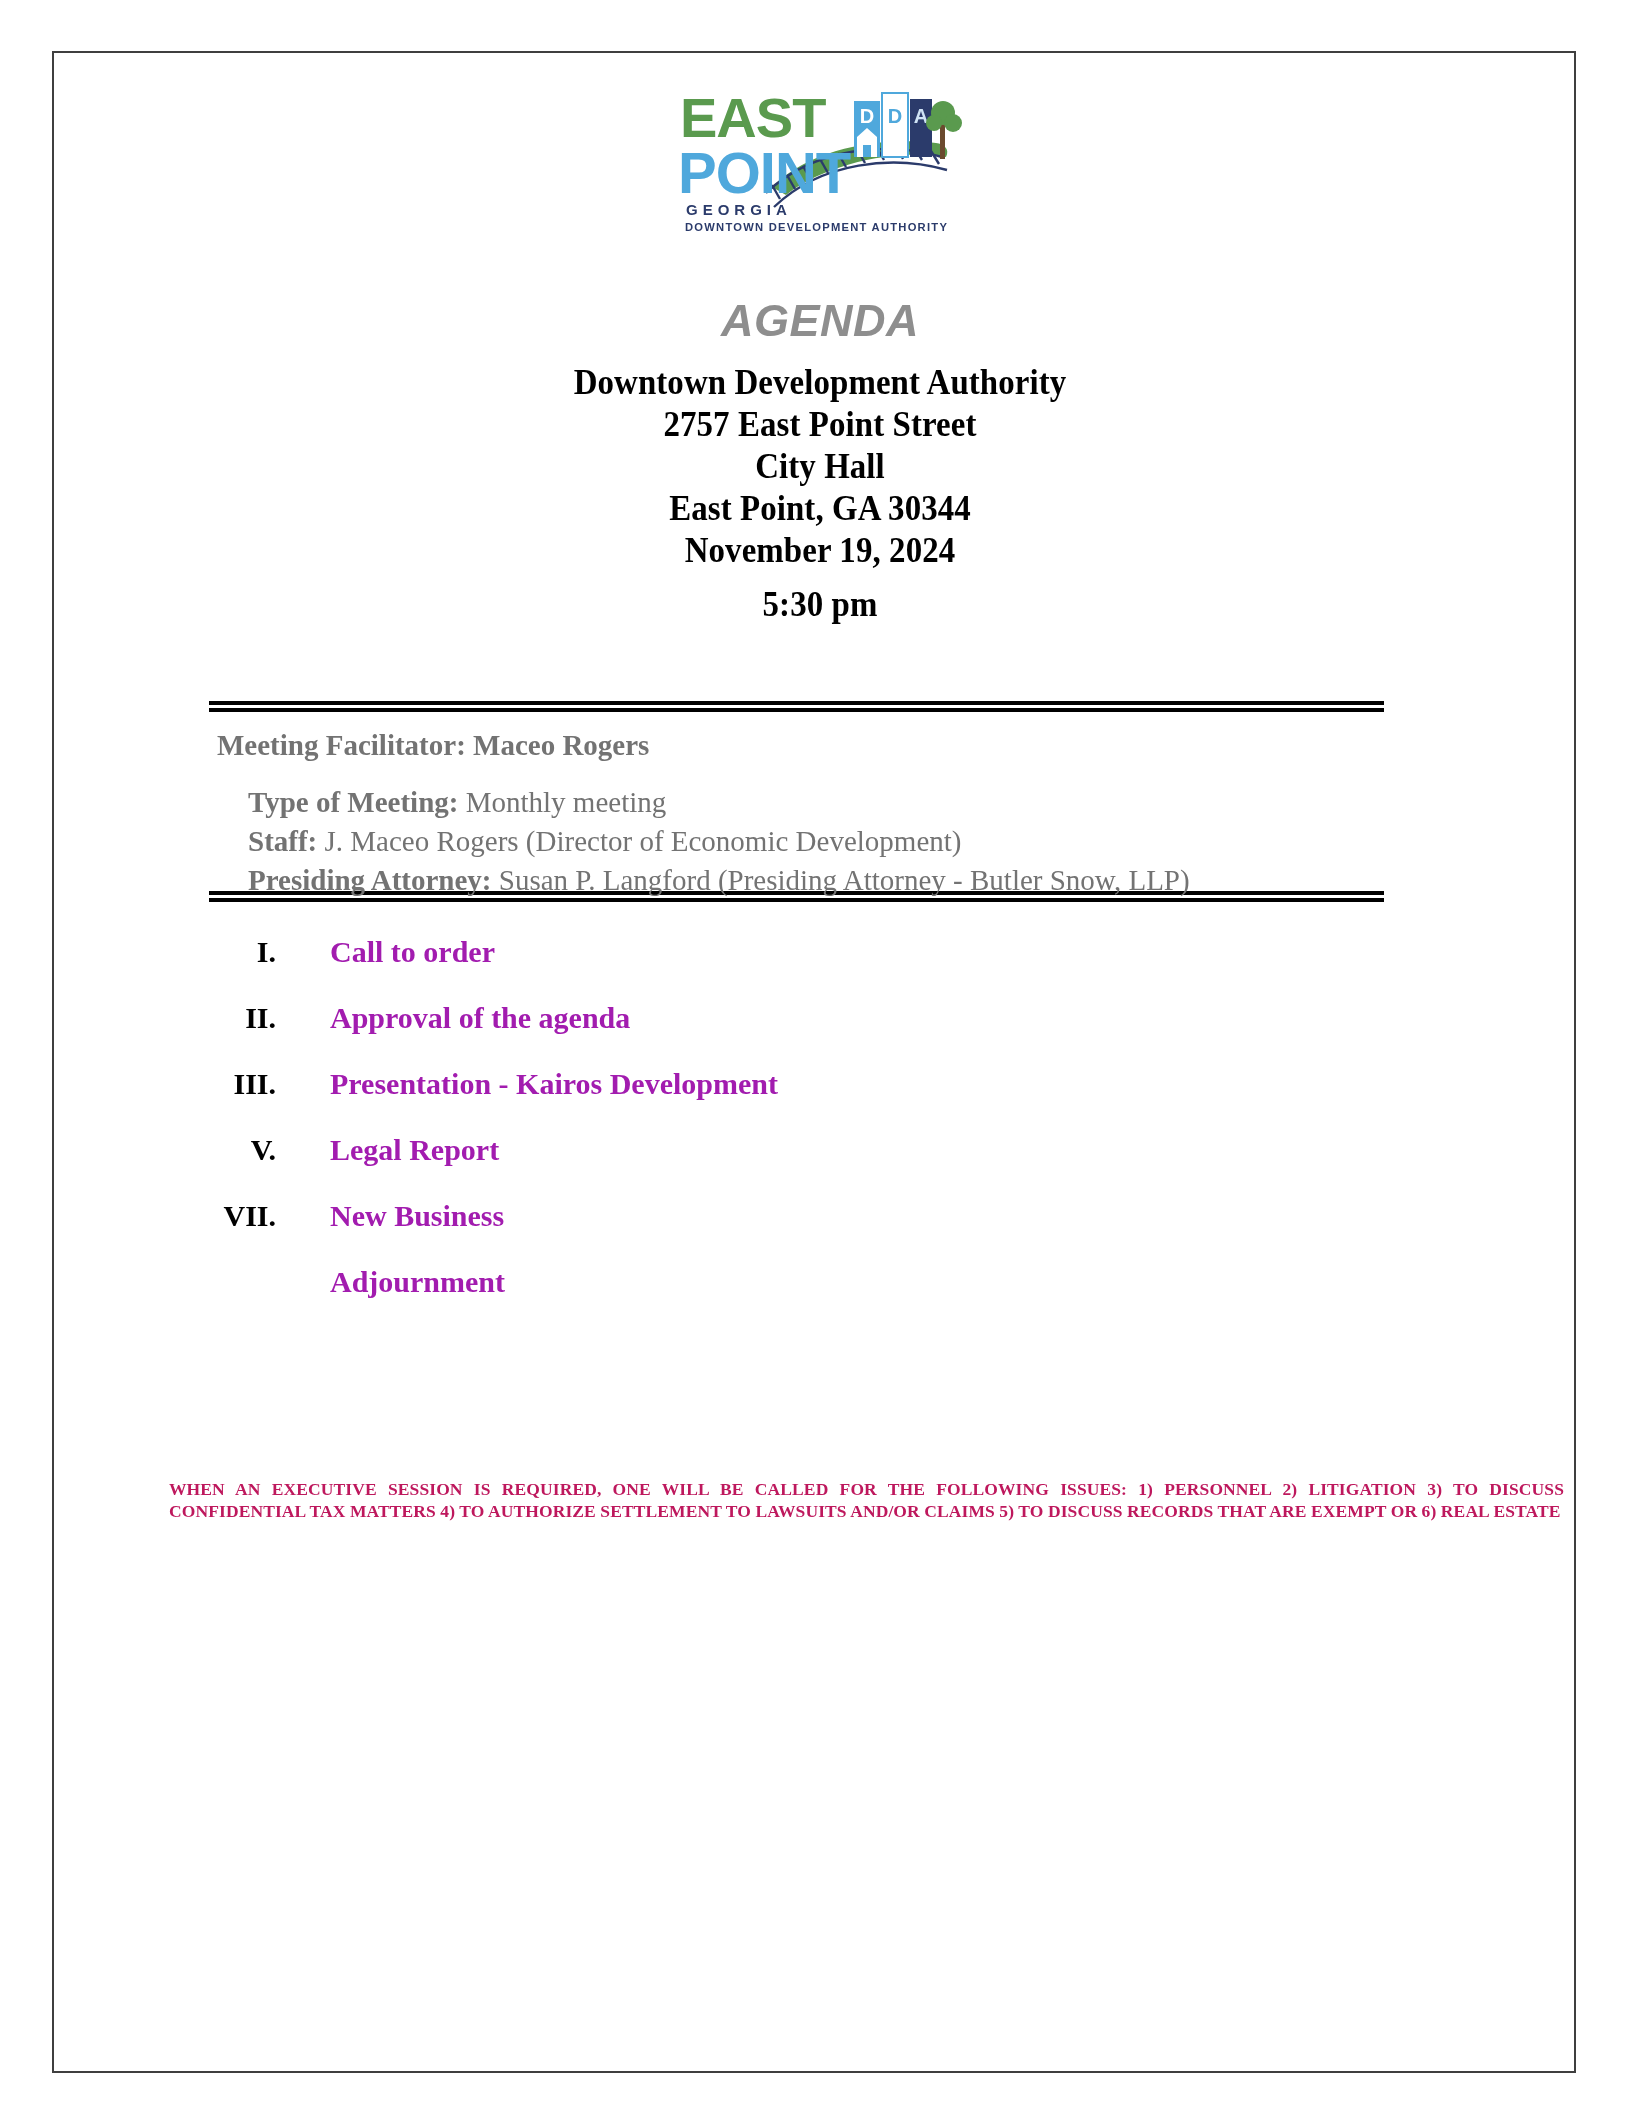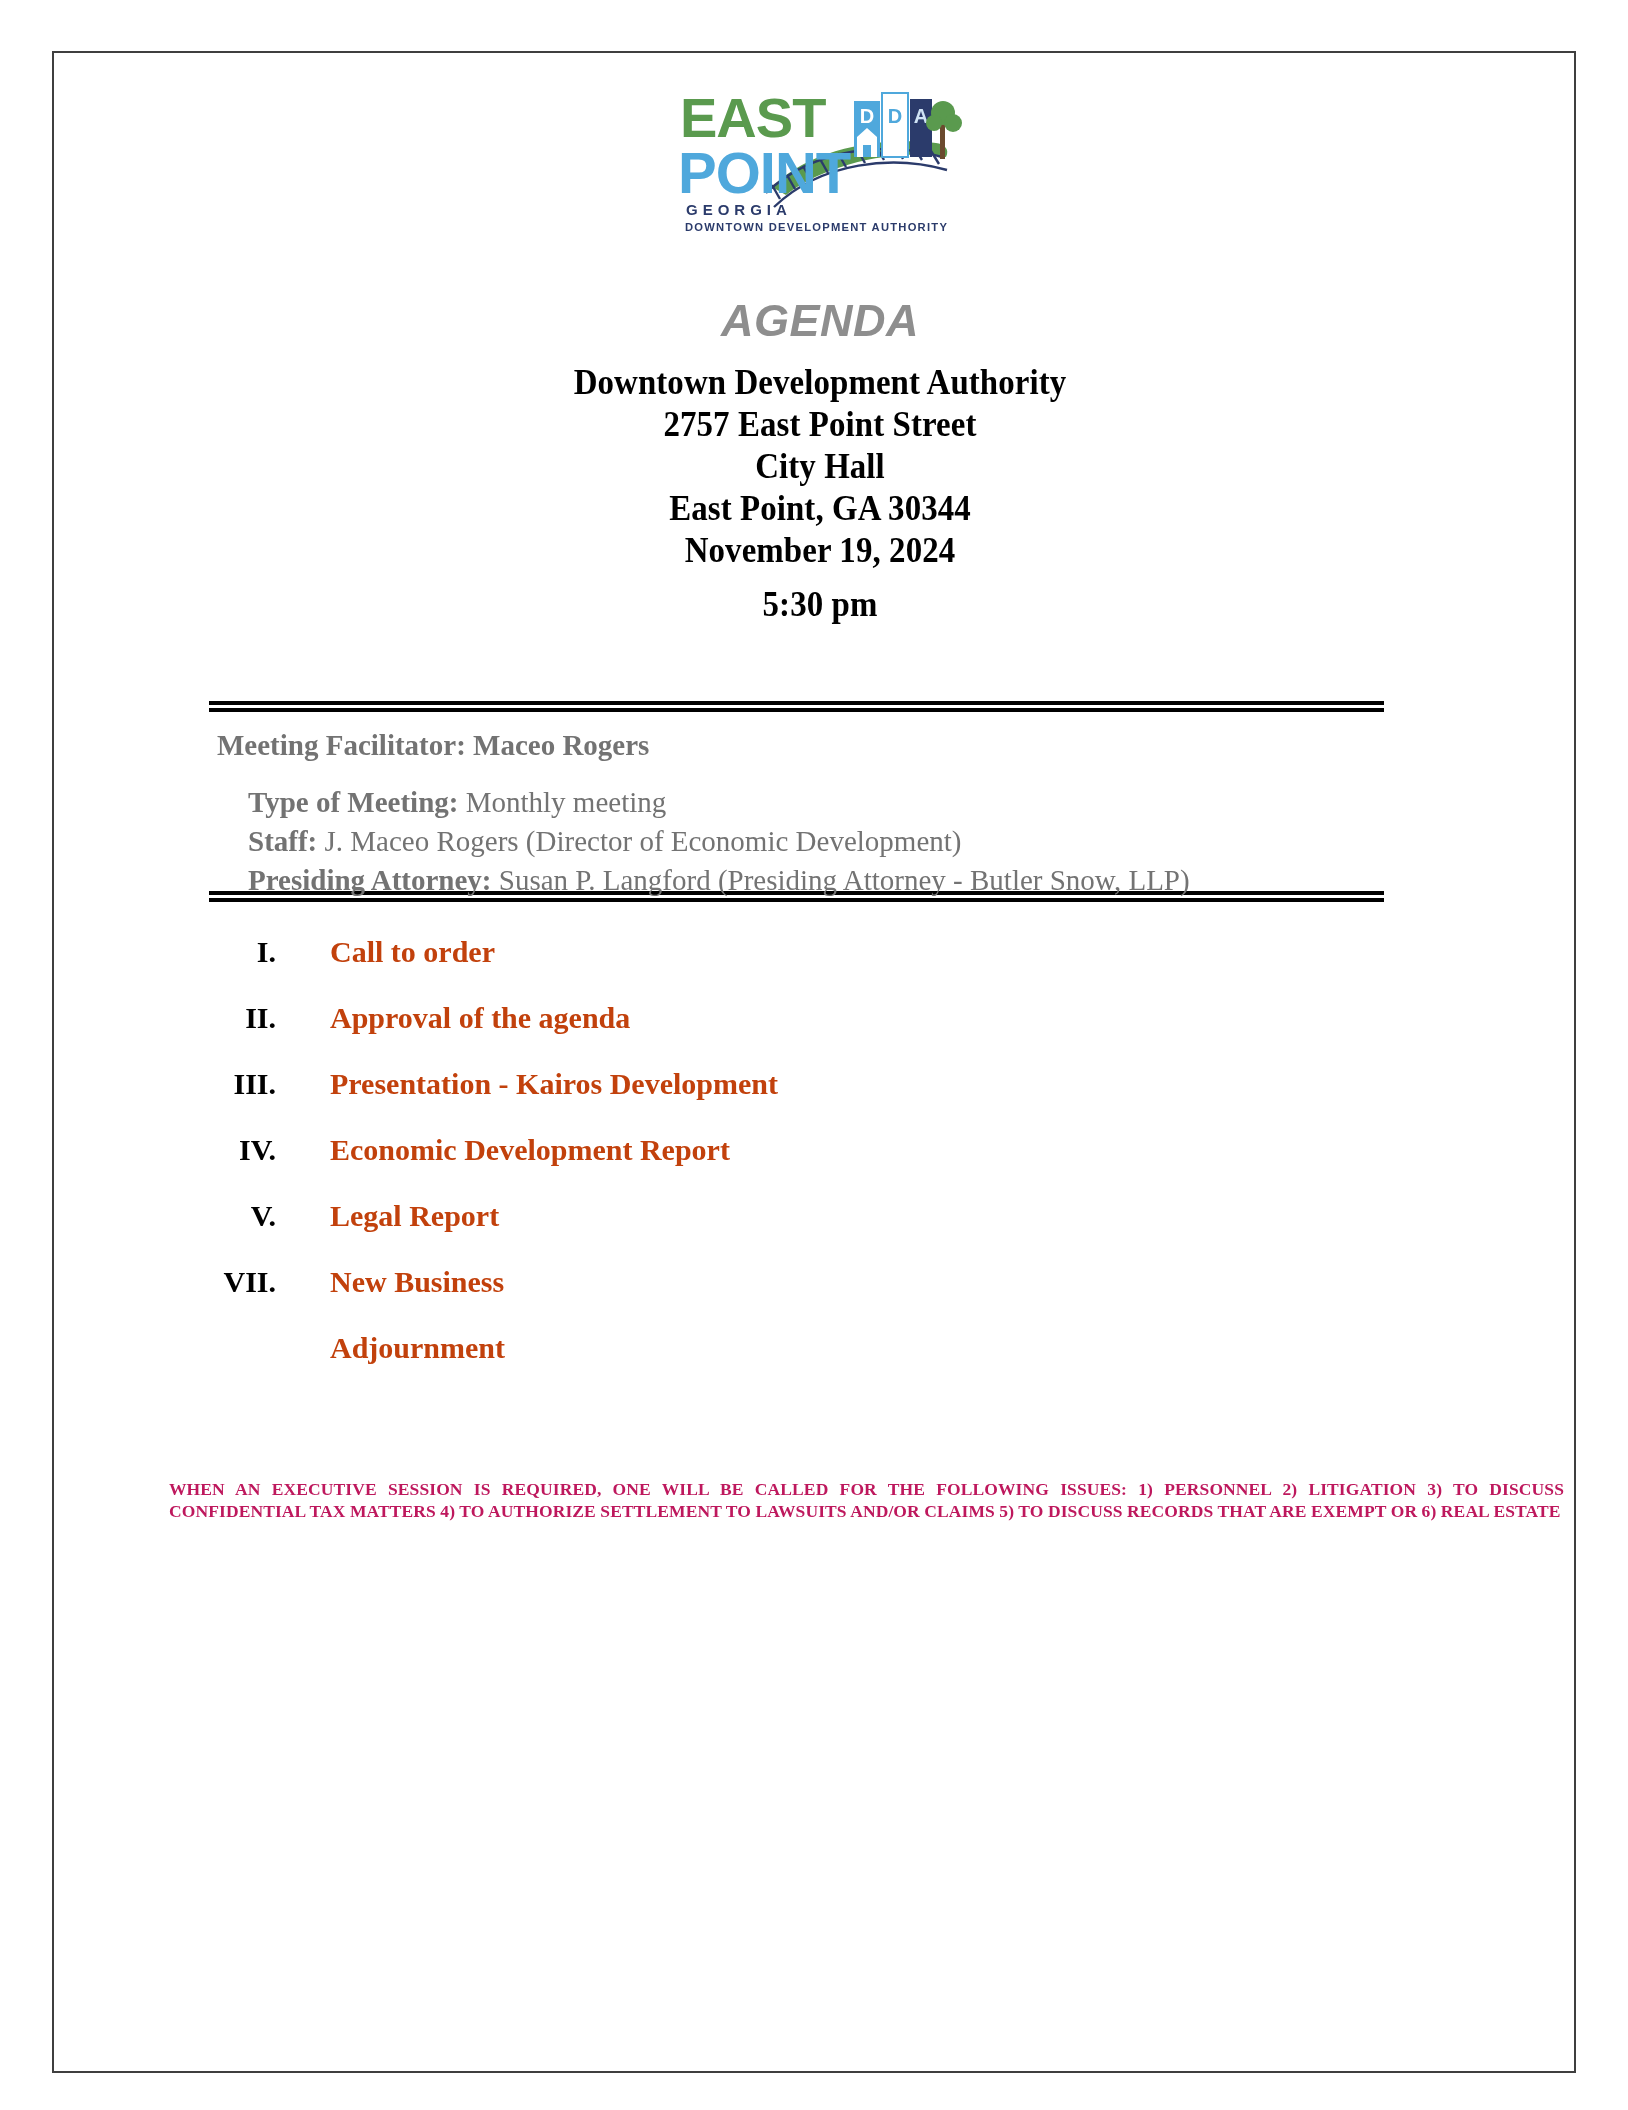--- a/index.html
+++ b/index.html
@@ -132,21 +132,21 @@
     font-size: 30px;
     color: #000;
     padding-right: 8px;
     box-sizing: border-box;
   }
   .ai-label {
     padding-left: 46px;
     font-family: "Liberation Serif", serif;
     font-weight: bold;
     font-size: 30px;
-    color: #c2410c;
+    color: #a21caf;
     white-space: nowrap;
   }
 
   
   .disclaimer {
     position: absolute;
     left: 115px;
     top: 1425px;
     width: 1395px;
     font-family: "Liberation Serif", serif;
@@ -247,24 +247,20 @@
     </div>
     <div class="agenda-item">
       <span class="ai-num">II.</span>
       <span class="ai-label">Approval of the agenda</span>
     </div>
     <div class="agenda-item">
       <span class="ai-num">III.</span>
       <span class="ai-label">Presentation - Kairos Development</span>
     </div>
     <div class="agenda-item">
-      <span class="ai-num">IV.</span>
-      <span class="ai-label">Economic Development Report</span>
-    </div>
-    <div class="agenda-item">
       <span class="ai-num">V.</span>
       <span class="ai-label">Legal Report</span>
     </div>
     <div class="agenda-item">
       <span class="ai-num">VII.</span>
       <span class="ai-label">New Business</span>
     </div>
     <div class="agenda-item">
       <span class="ai-num"></span>
       <span class="ai-label">Adjournment</span>

